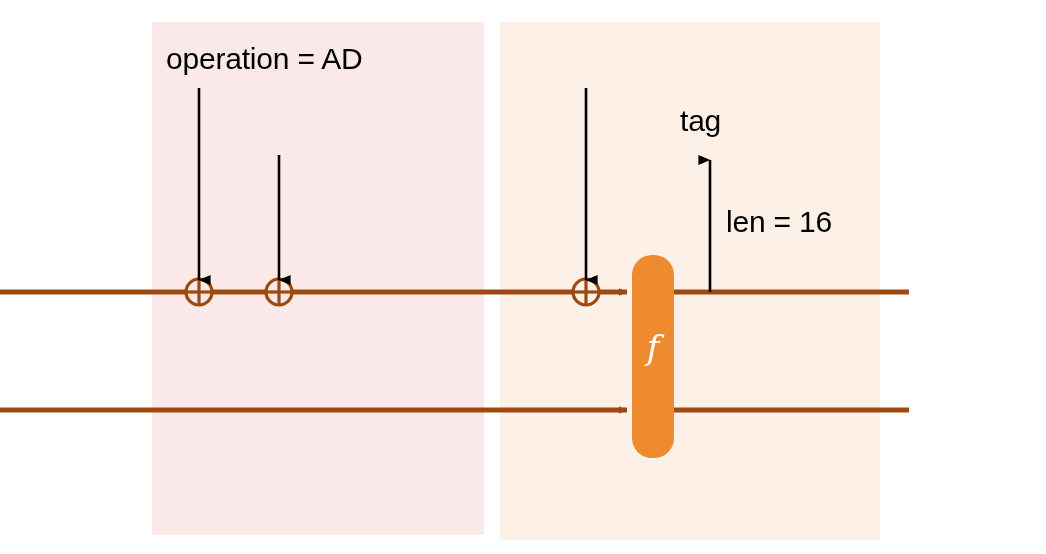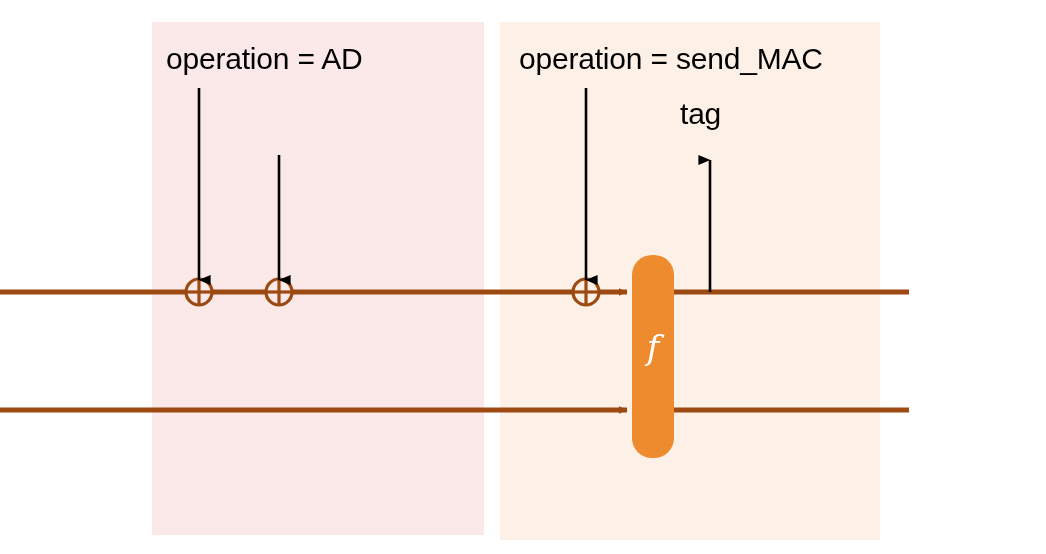--- a/index.html
+++ b/index.html
@@ -50,21 +50,21 @@
     color: #000000;
     font-family: "Liberation Sans", sans-serif;
     font-size: 30px;
     line-height: 1.1;
     white-space: nowrap;
     letter-spacing: -0.2px;
   }
   #lbl-operation-ad   { left: 166px; top: 42px; }
   #lbl-data           { left: 222px; top: 108px; }
   #lbl-operation-mac  { left: 519px; top: 42px; }
-  #lbl-tag            { left: 680px; top: 97px; }
+  #lbl-tag            { left: 680px; top: 104px; }
   #lbl-len            { left: 726px; top: 205px; }
 
   #fn-label {
     position: absolute;
     left: 632px;
     top: 330px;
     width: 42px;
     text-align: center;
     color: #ffffff;
     font-family: "DejaVu Serif", serif;
@@ -130,20 +130,20 @@
     <line x1="279" y1="155" x2="279" y2="280" stroke="#000000" stroke-width="2.6" marker-end="url(#blk-arrow-down)"></line>
 
     <line x1="586" y1="88" x2="586" y2="280" stroke="#000000" stroke-width="2.6" marker-end="url(#blk-arrow-down)"></line>
 
     <line x1="710" y1="292" x2="710" y2="160" stroke="#000000" stroke-width="2.6" marker-end="url(#blk-arrow-up)"></line>
   </svg>
 
   <div class="lbl" id="lbl-operation-ad">operation = AD</div>
 
 
-  <div class="lbl" id="lbl-operation-mac">operation = send_MAC</div>
 
   <div class="lbl" id="lbl-tag">tag</div>
 
+  <div class="lbl" id="lbl-len">len = 16</div>
 
   <div id="fn-label">f</div>
 
 </div>
 
 </body></html>

